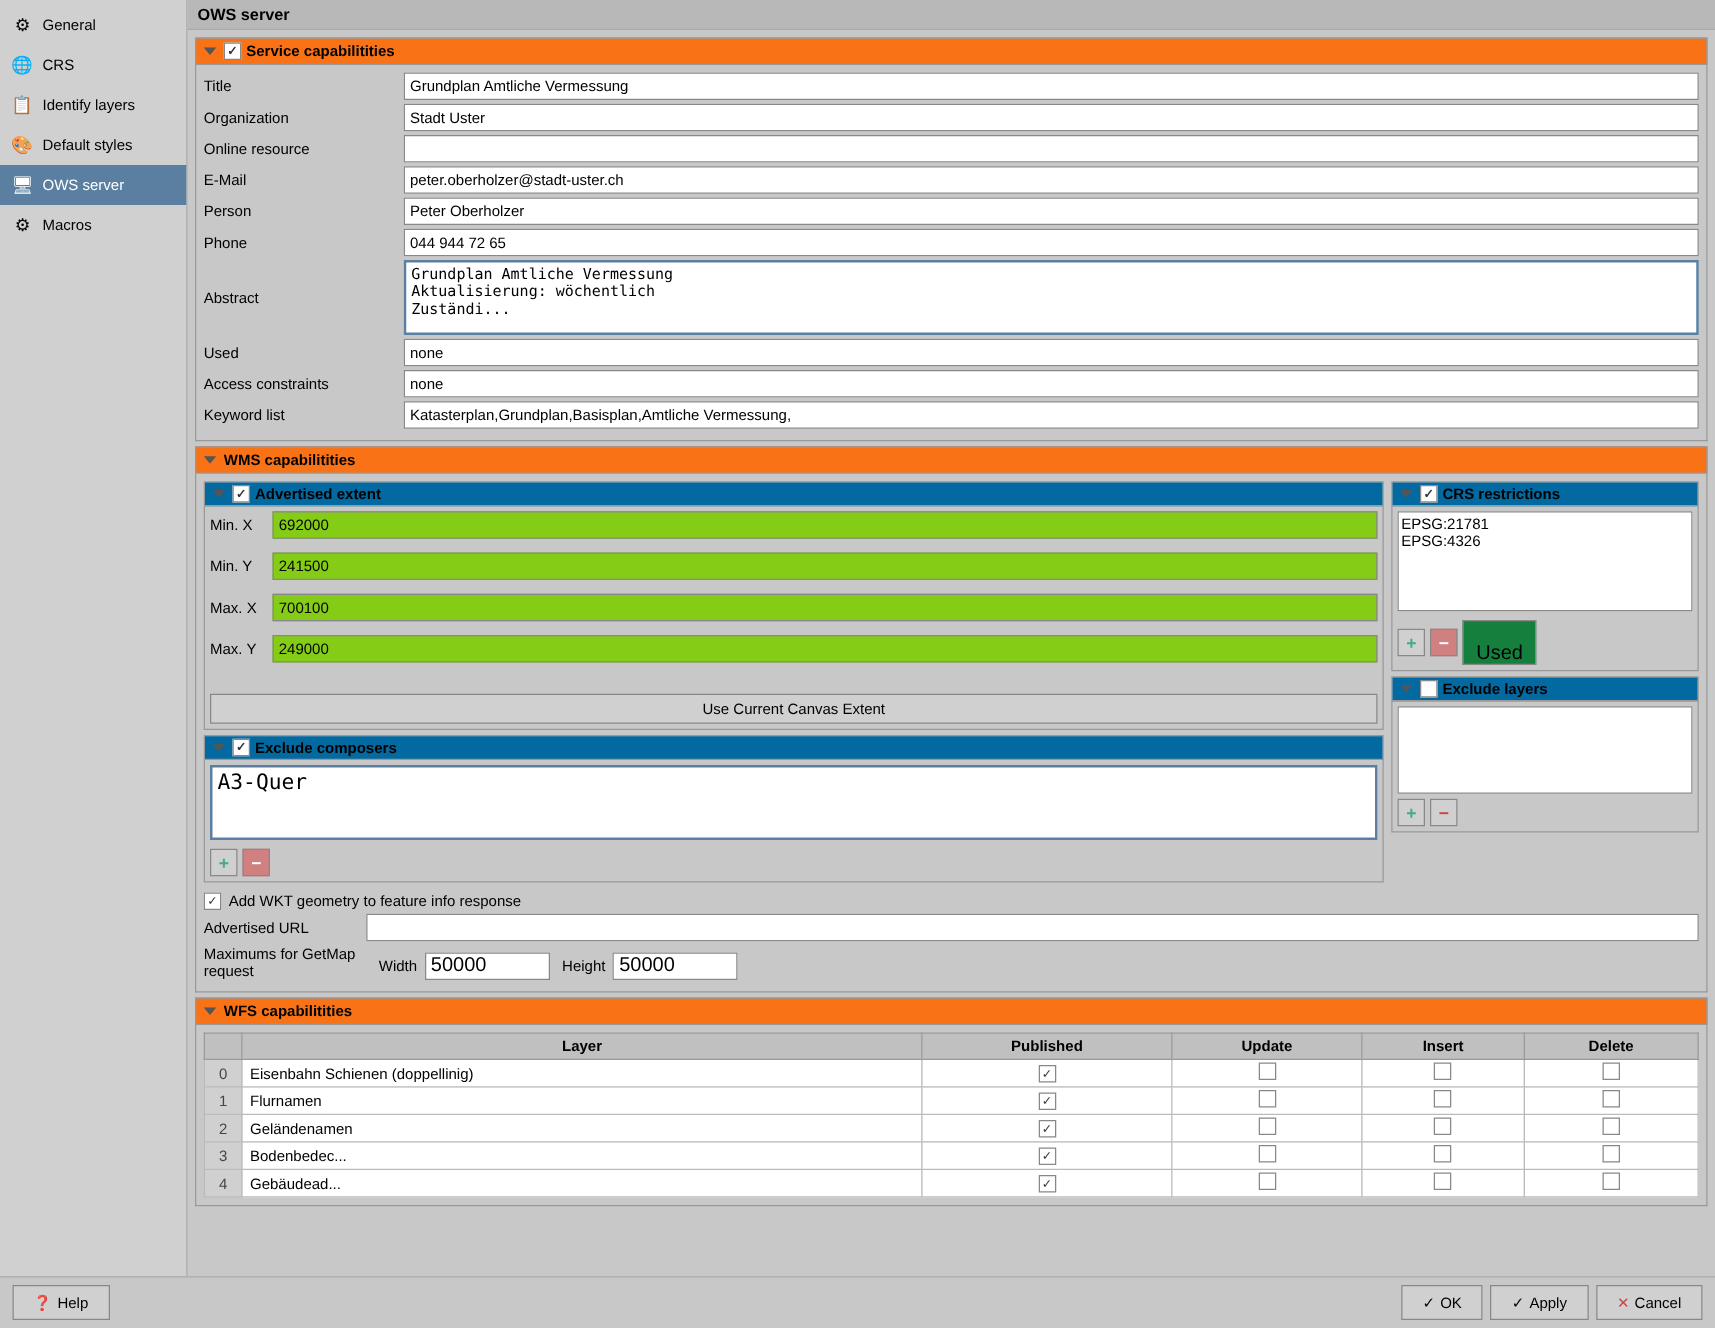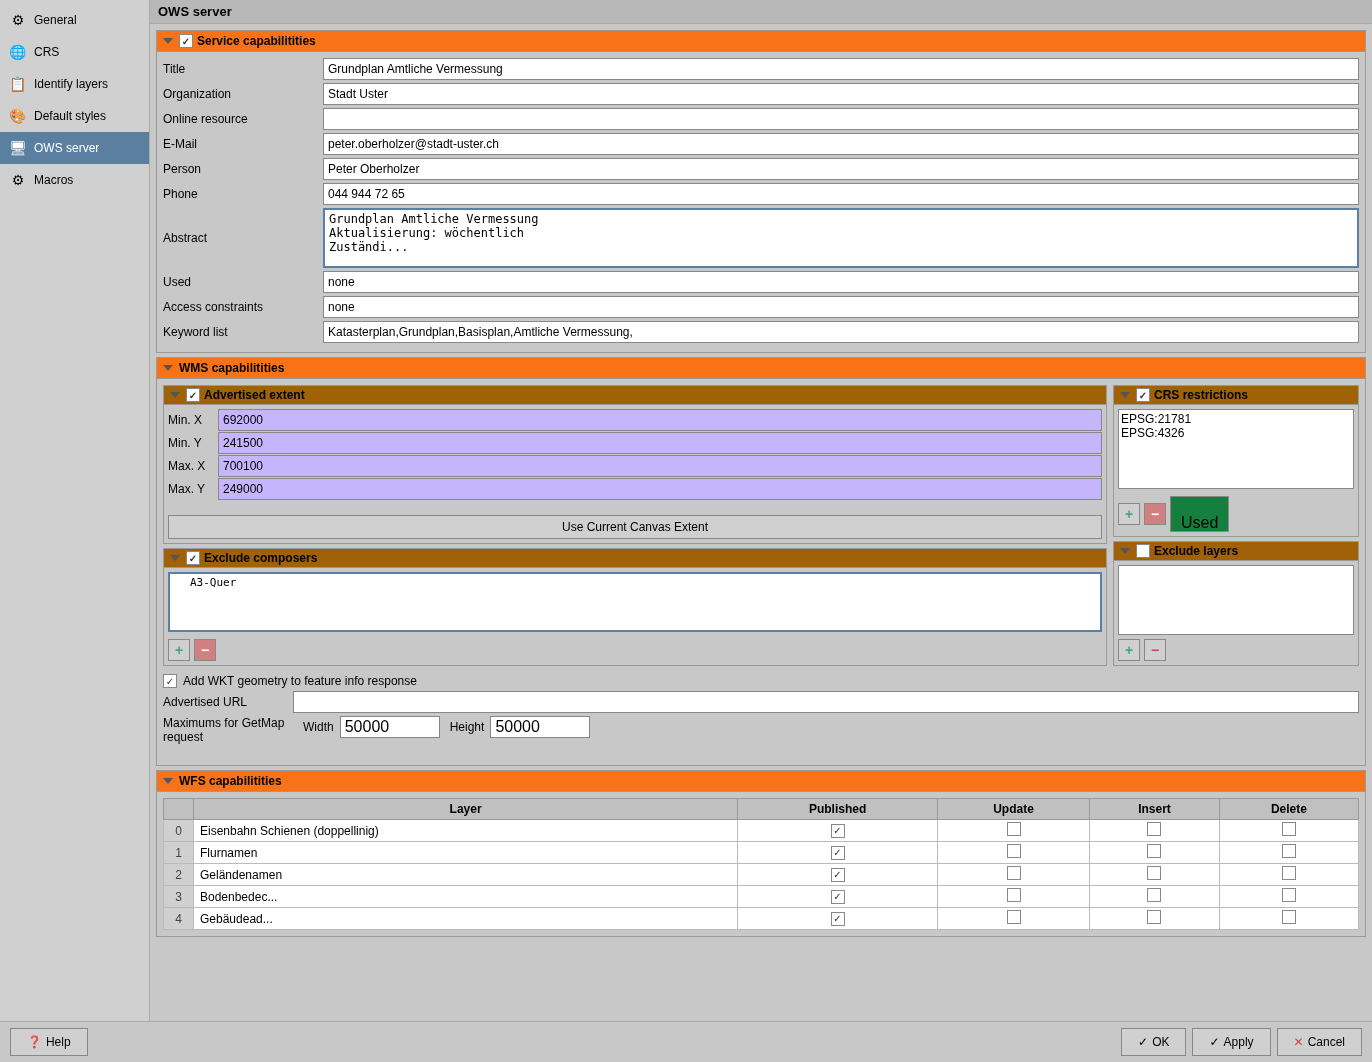--- a/index.html
+++ b/index.html
@@ -139,47 +139,47 @@
     .subsection {
       border: 1px solid #999;
       background: #c8c8c8;
       margin-bottom: 4px;
     }
 
     .subsection-header {
       display: flex;
       align-items: center;
       gap: 4px;
-      background: #a16207;
+      background: #0369a1;
       padding: 2px 6px;
       font-weight: bold;
       font-size: 12px;
       border-bottom: 1px solid #999;
     }
 
     .subsection-content {
       padding: 4px;
     }
 
     .extent-row {
       display: flex;
       align-items: center;
-      margin-bottom: 1px;
+      margin-bottom: 11px;
     }
 
     .extent-label {
       width: 50px;
       font-size: 12px;
     }
 
     .extent-input {
       flex: 1;
       height: 22px;
       border: 1px solid #888;
-      background: #c4b5fd;
+      background: #84cc16;
       padding: 2px 4px;
       font-size: 12px;
       outline: none;
     }
 
     .use-canvas-btn {
       width: 100%;
       height: 24px;
       background: #d0d0d0;
       border: 1px solid #888;
@@ -228,22 +228,22 @@
       border: 1px solid #888;
       cursor: pointer;
       font-size: 16px;
     }
 
     .composers-textarea {
       width: 100%;
       height: 60px;
       border: 2px solid #5a7fa0;
       background: white;
-      padding: 2px 20px;
-      font-size: 11px;
+      padding: 2px 4px;
+      font-size: 17px;
       resize: none;
       outline: none;
     }
 
     .exclude-layers-area {
       width: 100%;
       height: 70px;
       border: 1px solid #888;
       background: white;
     }
@@ -271,23 +271,23 @@
       height: 22px;
       border: 1px solid #888;
       background: white;
       padding: 2px 4px;
       font-size: 12px;
       outline: none;
     }
 
     .maximums-row {
       display: flex;
-      align-items: flex-start;
+      align-items: flex-end;
       gap: 10px;
-      margin-bottom: 15px;
+      margin-bottom: 3px;
     }
 
     .max-label {
       font-size: 12px;
       width: 130px;
     }
 
     .max-field-group {
       display: flex;
       align-items: center;

